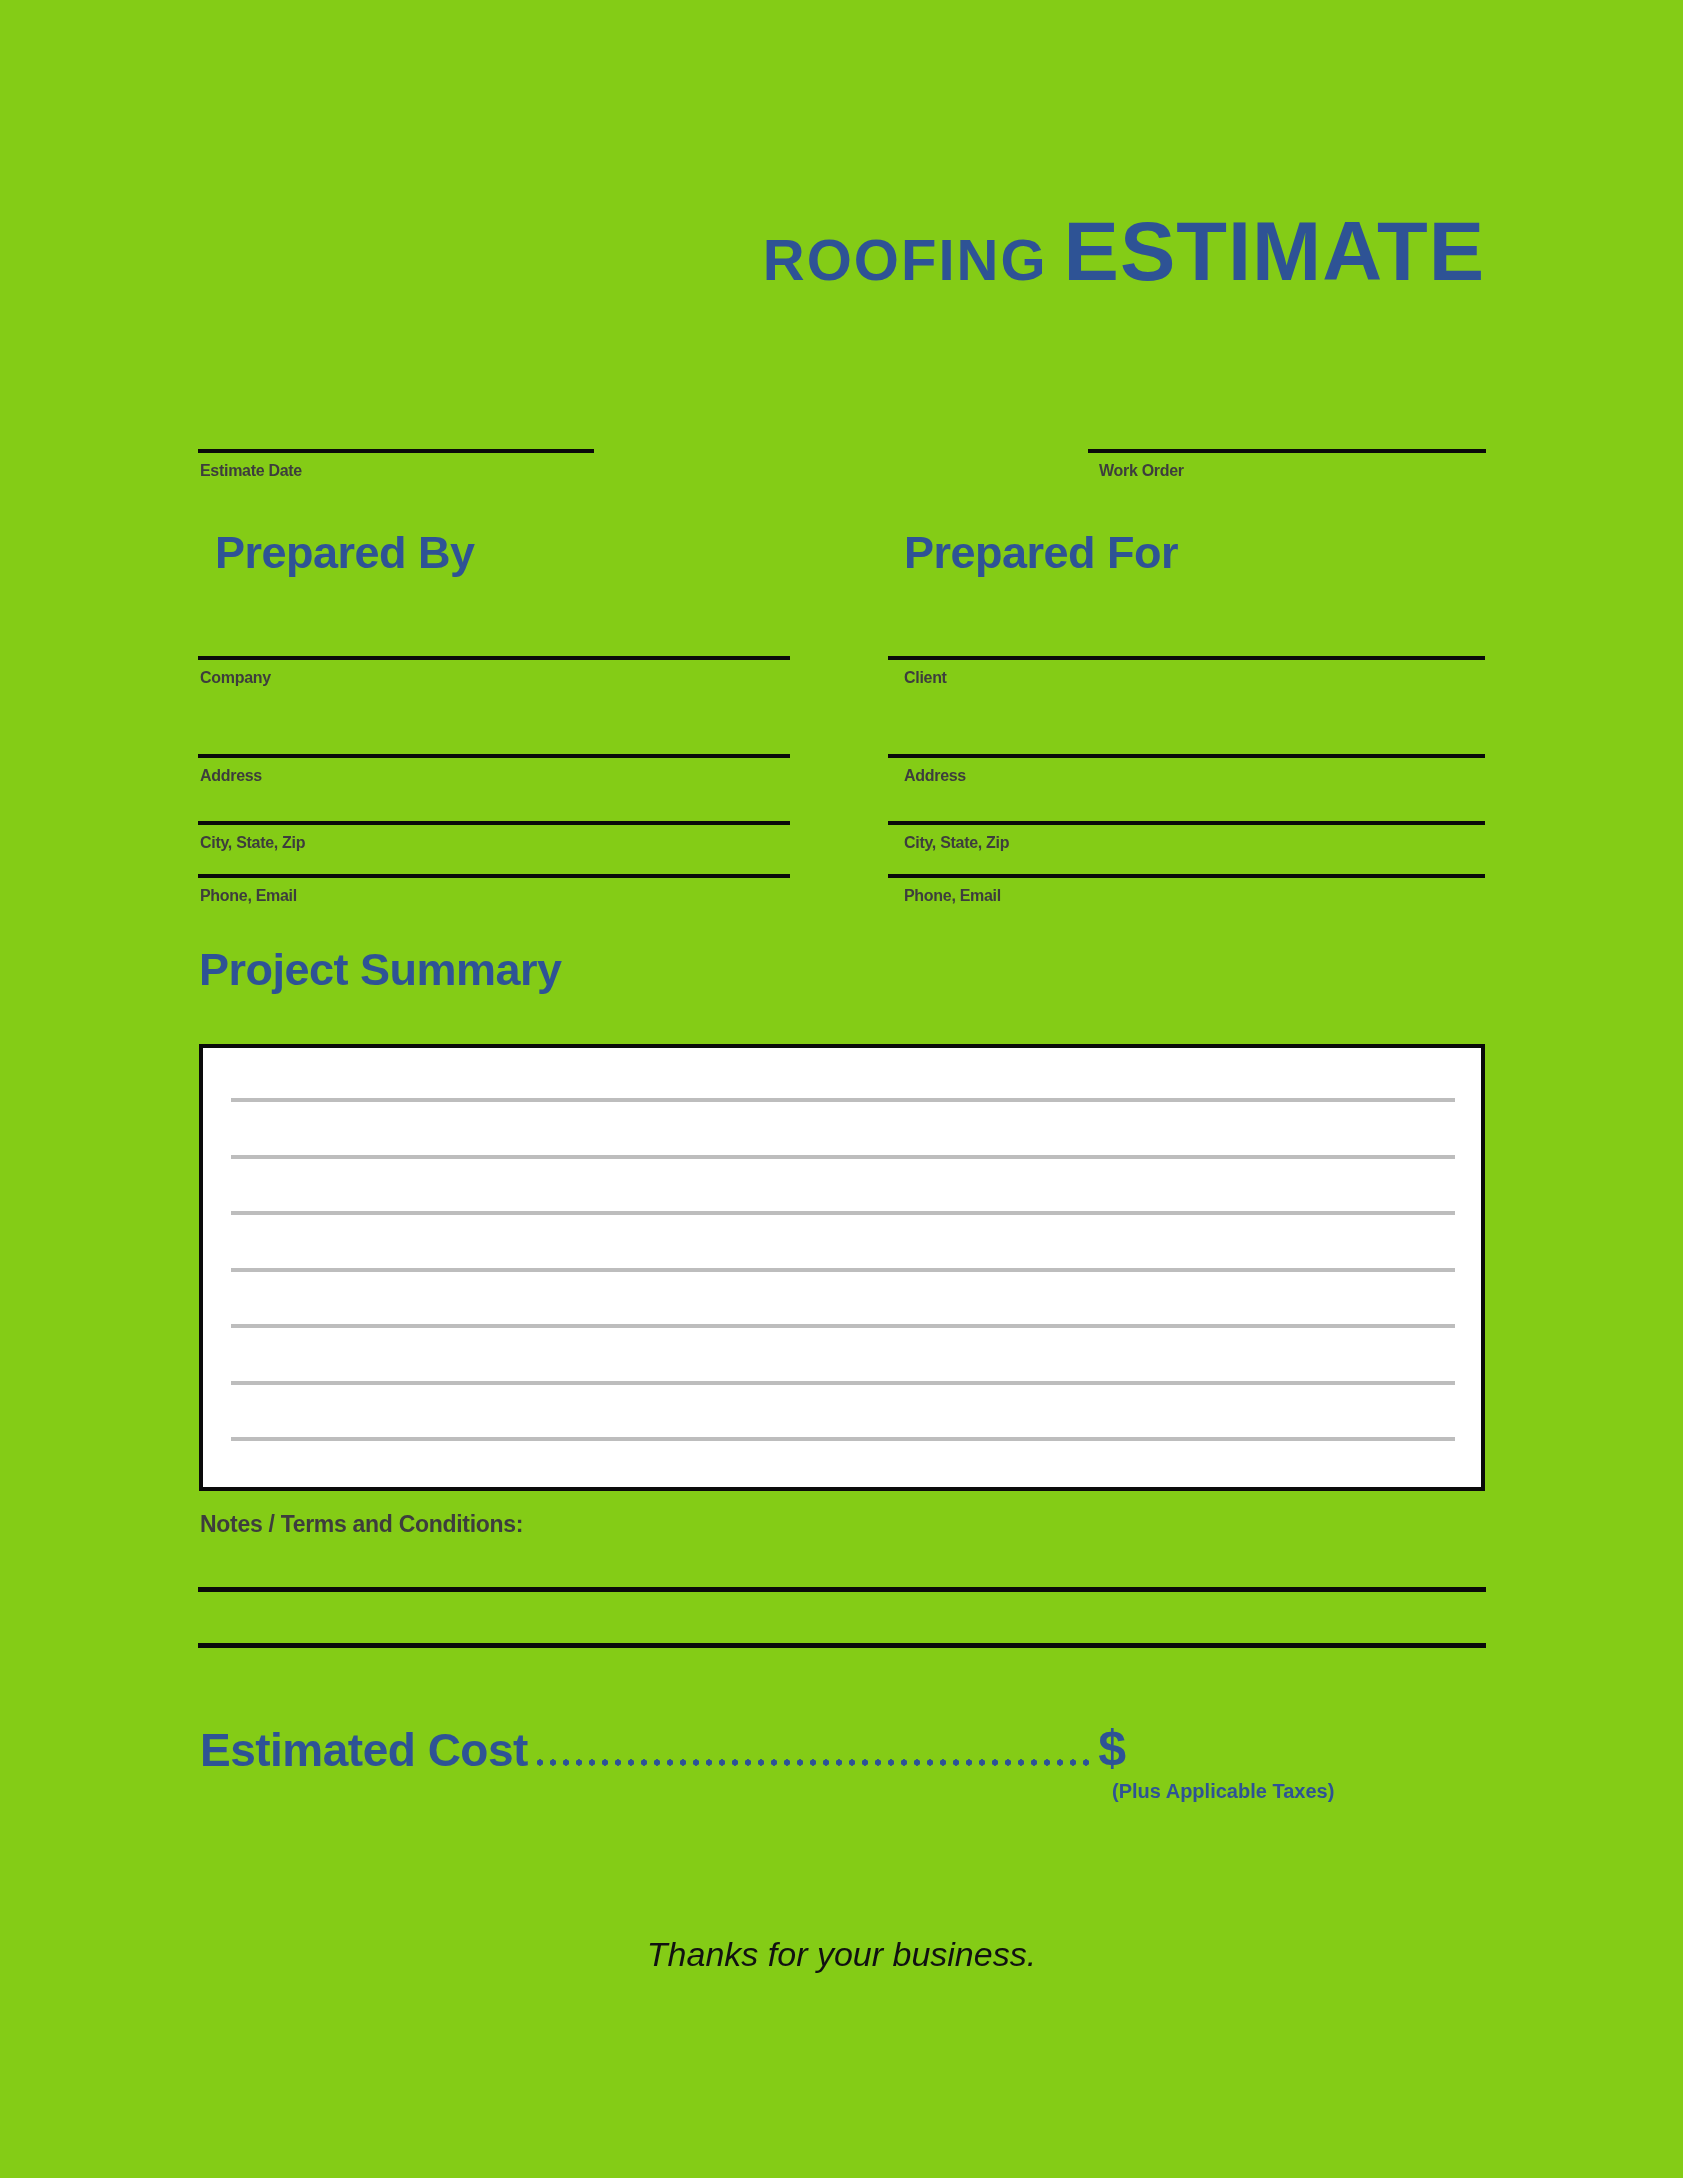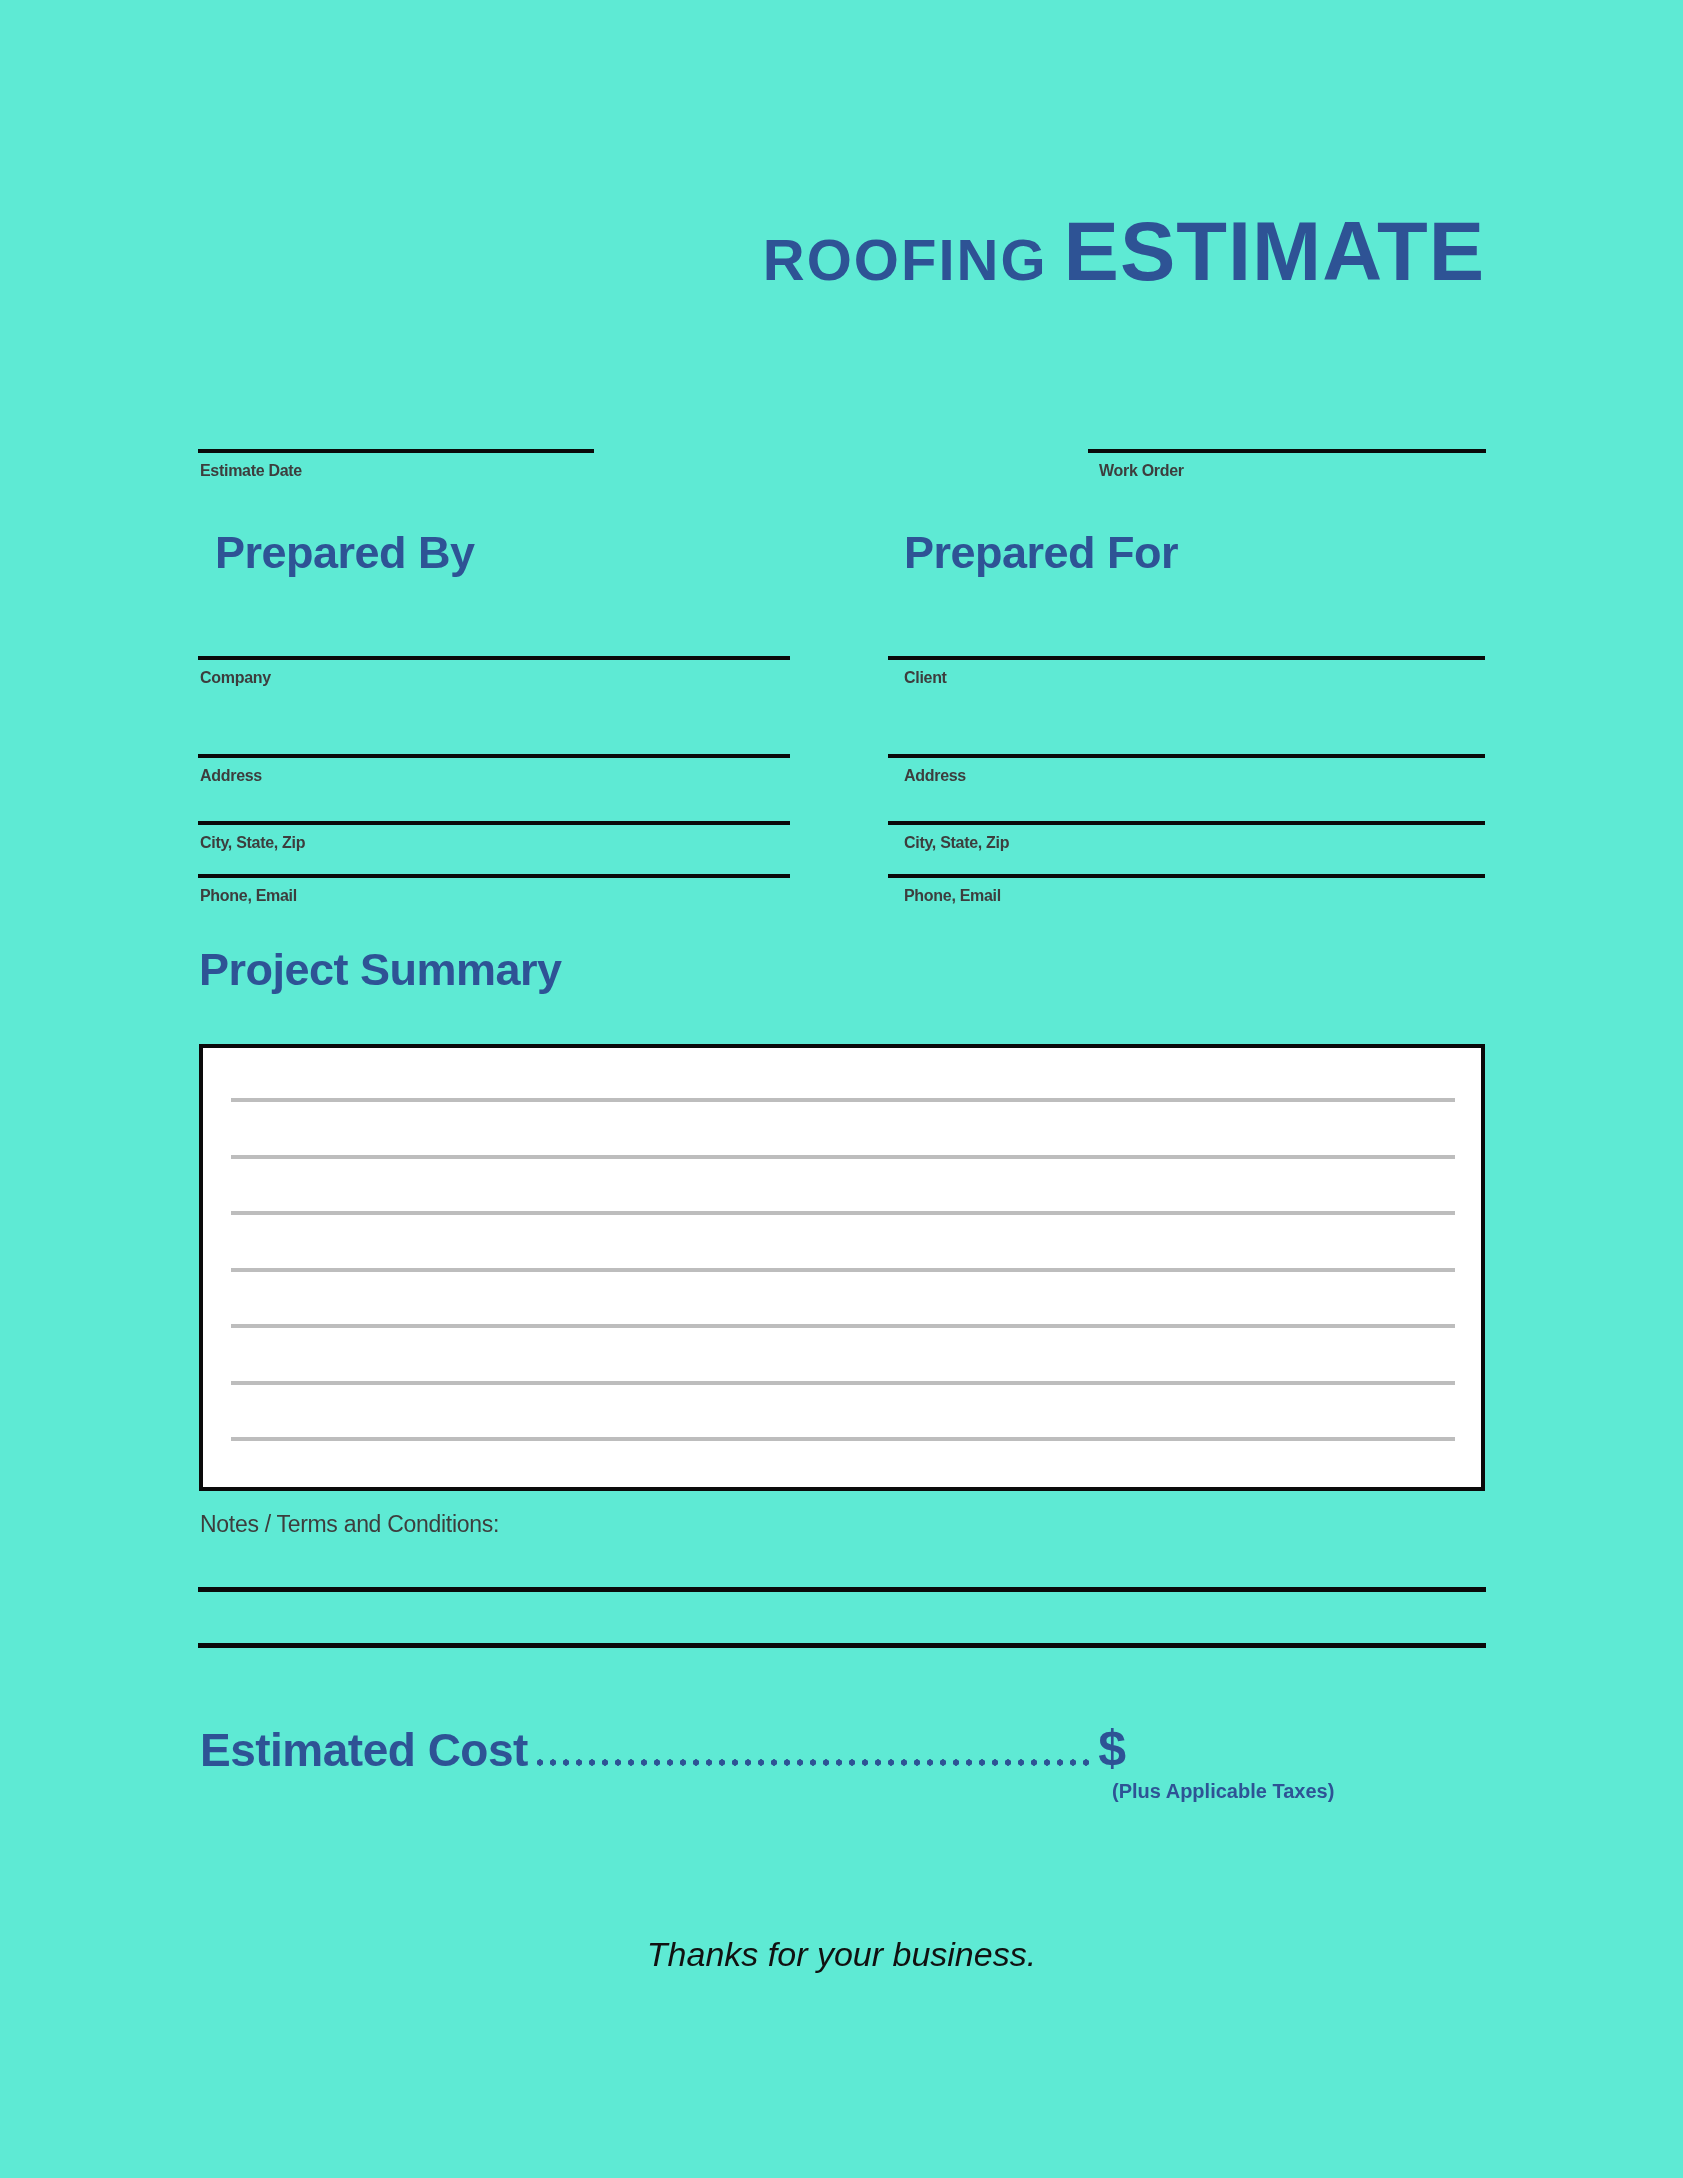--- a/index.html
+++ b/index.html
@@ -1,19 +1,19 @@
 <!DOCTYPE html>
 <html><head>
 <meta charset="utf-8">
 <style>
   html,body{margin:0;padding:0;background:#ffffff;}
   .page{
     position:relative;
     width:1683px;height:2178px;
-    background:#5eead4;
+    background:#84cc16;
     font-family:"Liberation Sans", sans-serif;
     overflow:hidden;
   }
   
   .title{
     position:absolute;top:204px;right:198px;
     color:#2E5395;font-weight:bold;white-space:nowrap;
   }
   .title .prefix{font-size:58px;letter-spacing:2px;margin-right:16px;}
   .title .main{font-size:83px;letter-spacing:1px;}
@@ -60,21 +60,21 @@
   }
   .ruled{
     position:absolute;left:28px;right:26px;height:4px;background:#bdbdbd;
   }
   .ruled.r0{top:50px;}.ruled.r1{top:107px;}.ruled.r2{top:163px;}
   .ruled.r3{top:220px;}.ruled.r4{top:276px;}.ruled.r5{top:333px;}
   .ruled.r6{top:389px;}
   
   .notes-label{
     position:absolute;top:1511px;left:200px;
-    font-size:23px;font-weight:normal;color:#3d3d3d;letter-spacing:-0.3px;
+    font-size:23px;font-weight:bold;color:#3d3d3d;letter-spacing:-0.3px;
   }
   .notes-line{
     position:absolute;left:198px;width:1288px;height:5px;background:#0a0a0a;
   }
   .notes-line.n0{top:1587px;}
   .notes-line.n1{top:1643px;}
   
   .cost-row{
     position:absolute;top:1723px;left:200px;width:926px;
     display:flex;align-items:flex-end;

